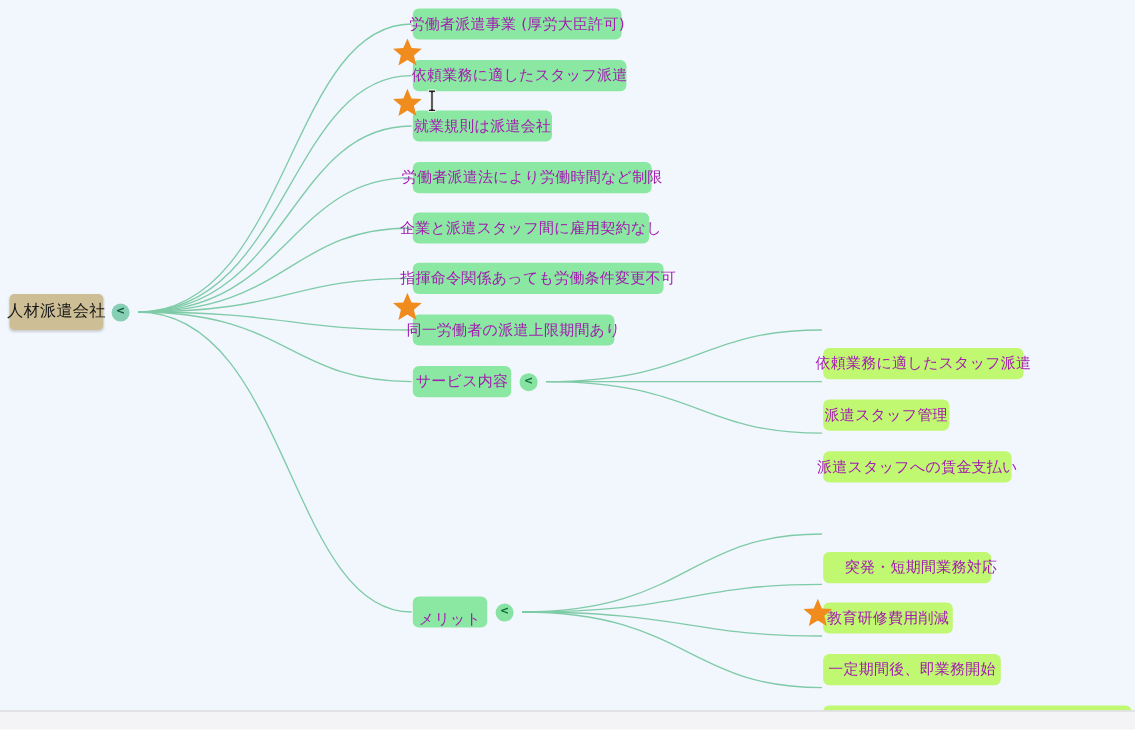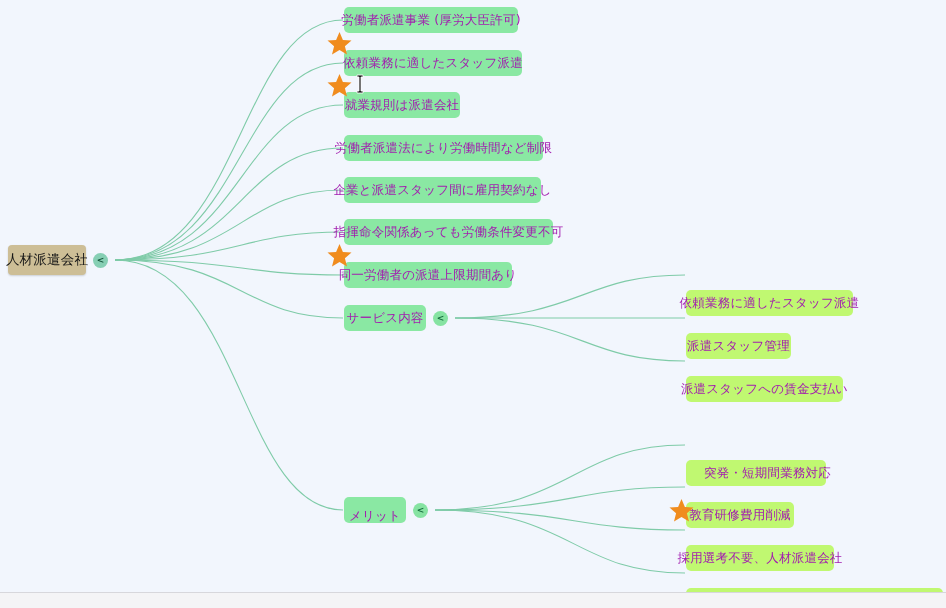--- a/index.html
+++ b/index.html
@@ -187,21 +187,21 @@
           <span>メリット</span>
         </div>
         <div class="toggle branch-toggle" style="left: 413px; top: 502.5px;">&lt;</div>
         <div class="node lvl2" style="left: 686px; top: 432px; width: 140px; padding-left: 32px;">
           <span>突発・短期間業務対応</span>
         </div>
         <div class="node lvl2" style="left: 686px; top: 474px; width: 108px;">
           <span>教育研修費用削減</span>
         </div>
         <div class="node lvl2" style="left: 686px; top: 517px; width: 148px;">
-          <span>採用選考不要、人材派遣会社</span>
+          <span>一定期間後、即業務開始</span>
         </div>
         <div class="star" style="left: 669px; top: 498px;"><svg width="25" height="25" viewBox="0 0 25 25">
             <polygon points="12.5,1 15.9,9 24.5,9.6 17.9,15.2 20,23.6 12.5,19 5,23.6 7.1,15.2 0.5,9.6 9.1,9" fill="#f08c1e"></polygon>
           </svg></div>
         <div class="node lvl2" style="left: 686px; top: 560px; width: 257px;">
           <span>紹介予定派遣 (一定期間後、双方合意で直接雇用)</span>
         </div>
         <div class="cursor-ibeam" style="left: 354px; top: 74px;"><svg width="12" height="20" viewBox="0 0 12 20">
             <path d="M3 1 H9 V3 H7 V17 H9 V19 H3 V17 H5 V3 H3 Z" fill="#1b1b1b" stroke="#ffffff" stroke-width="0.8"></path>
           </svg></div>

